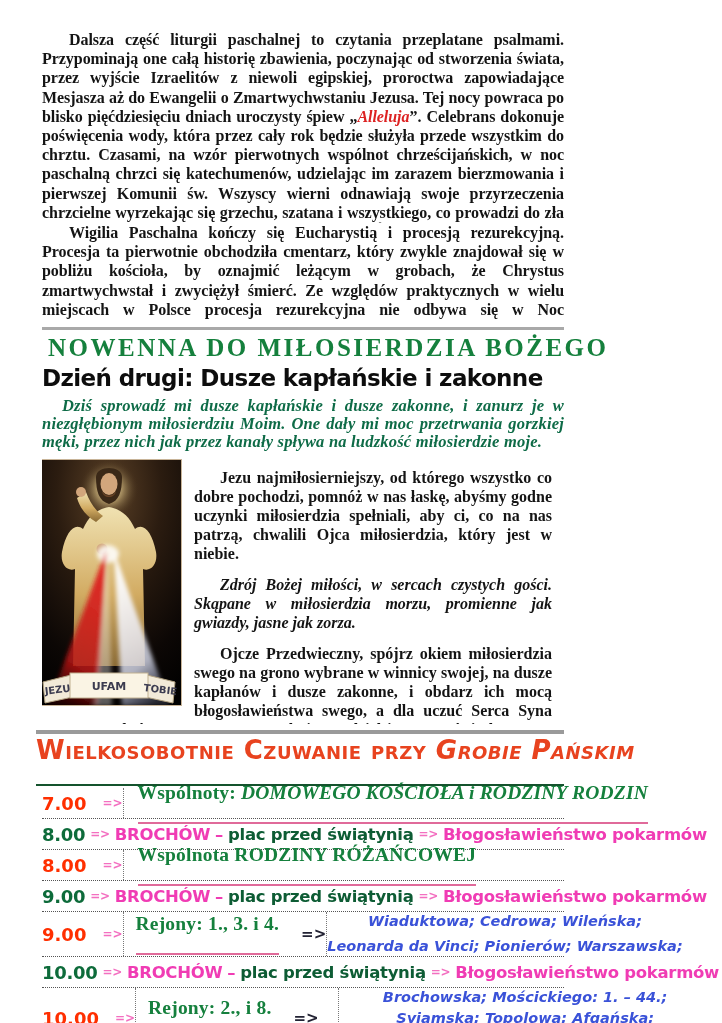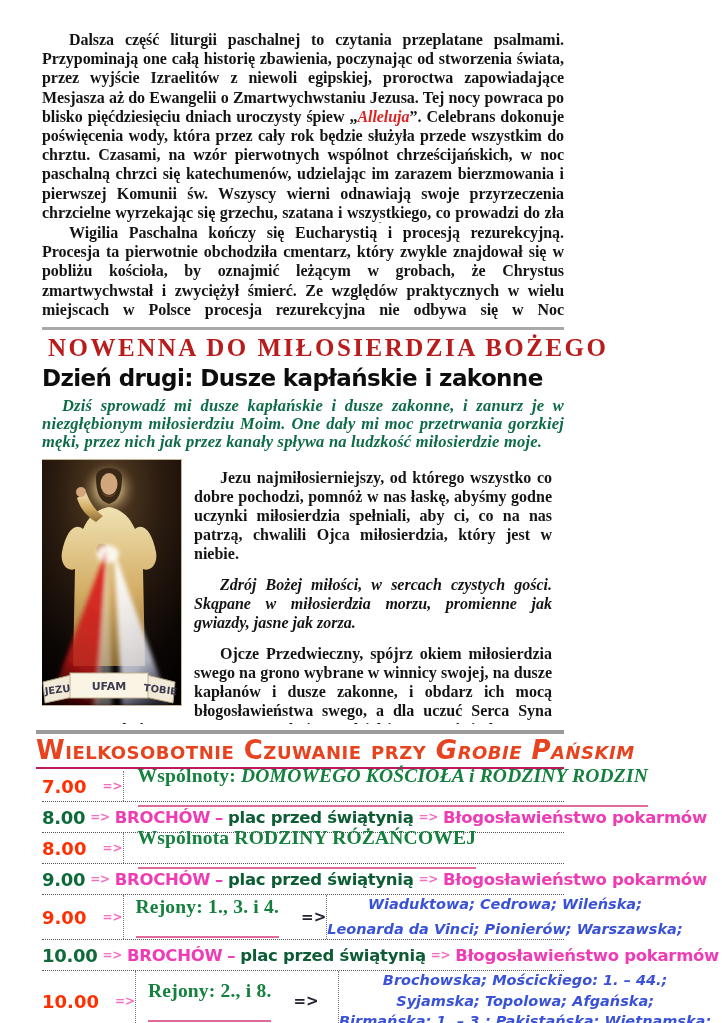--- a/index.html
+++ b/index.html
@@ -10,40 +10,40 @@
   .par{font-weight:bold;text-align:justify;font-size:16px;line-height:19.2px;margin:0;
        text-indent:27px;color:#141414;letter-spacing:-0.05px;}
   .par-1{height:193px;overflow:hidden;}
   .par-2{height:97px;overflow:hidden;}
   .alleluja{color:#dd2222;font-style:italic;}
 
   .divider1{height:3px;background:#a9a9a9;margin:7px 0 5px 0;}
   .divider2{clear:both;height:4px;background:#9a9a9a;margin:6px 0 3px -6px;}
 
   .novena-title{font-family:"Liberation Serif",serif;font-weight:bold;font-size:25px;line-height:1;
-        color:#b91c1c;letter-spacing:2.5px;margin:0 0 6px 6px;white-space:nowrap;}
+        color:#15803d;letter-spacing:2.5px;margin:0 0 6px 6px;white-space:nowrap;}
   .day-title{font-family:"DejaVu Sans",sans-serif;font-weight:bold;font-size:23px;line-height:1.05;
         letter-spacing:-0.6px;color:#0d0d0d;margin:0 0 7px 0;white-space:nowrap;}
 
   .green-quote{color:#0e6b47;font-weight:bold;font-style:italic;font-size:16.5px;line-height:18px;
         text-align:justify;text-indent:20px;margin:0 0 4px 0;height:55px;overflow:hidden;letter-spacing:0.2px;}
 
   
   .mercy{overflow:hidden;height:268px;}
   .mercy-img{float:left;width:146px;height:247px;margin:3px 12px 2px -6px;display:block;}
   .mpar{font-weight:bold;font-size:16px;line-height:19px;text-align:justify;margin:12px;
         text-indent:26px;color:#141414;}
   .mpar.ital{font-style:italic;}
   .koronka{color:#d3281e;font-weight:bold;font-size:14px;letter-spacing:1.6px;
         margin:5px 0 0 150px;text-align:center;white-space:nowrap;}
 
   
   .banner{font-family:"DejaVu Sans",sans-serif;font-weight:bold;font-variant:small-caps;
         font-size:26px;line-height:1.05;color:#e8431f;letter-spacing:0.5px;white-space:nowrap;
-        border-bottom:2px solid #be185d;padding-bottom:3px;margin:3px 0 0 -6px;}
+        border-bottom:2px solid #14532d;padding-bottom:20px;margin:3px 0 0 -6px;}
   .banner .b-ital{font-style:italic;}
 
   
   .vtable{margin-top:2px;}
   .vrow{display:flex;align-items:center;border-top:1px dotted #555;}
   .vrow:first-child{border-top:none;}
   .vrow.last{border-bottom:1px dotted #555;}
   .h30{height:30px;} .h44{height:44px;} .h60{height:60px;}
   .tcell{flex:0 0 76px;display:flex;align-items:center;justify-content:center;gap:16px;align-self:stretch;}
   .time{font-family:"DejaVu Sans",sans-serif;font-weight:bold;font-size:18px;}

